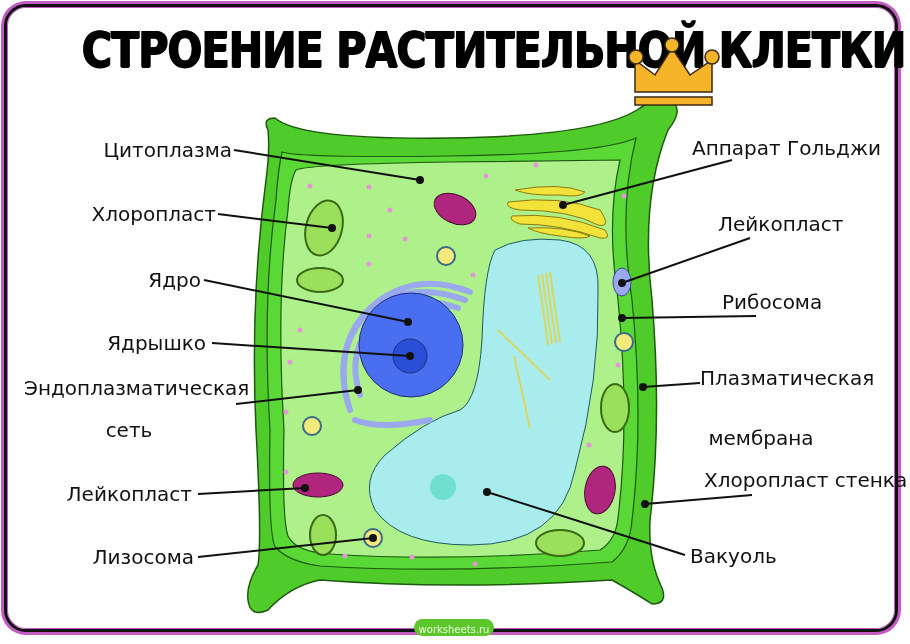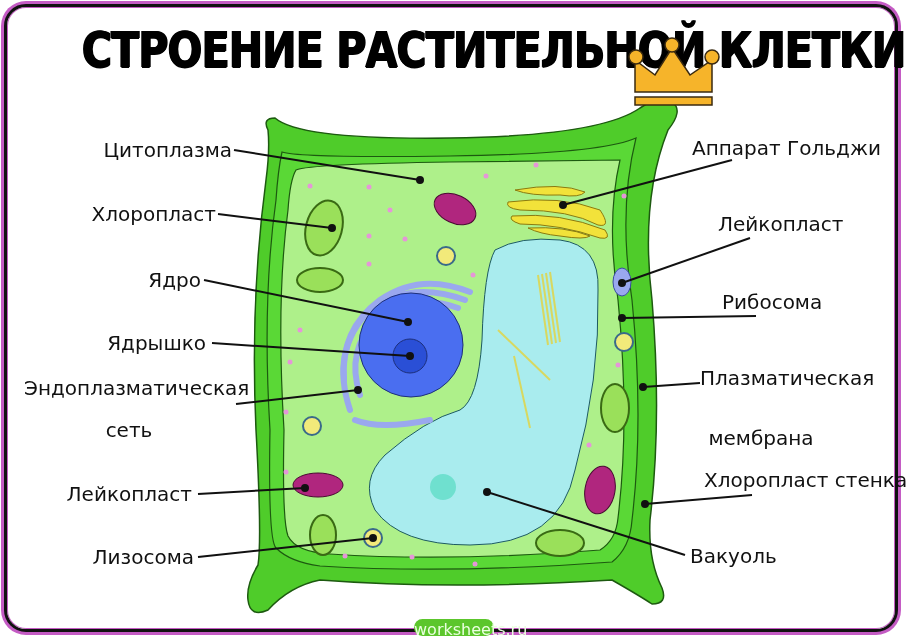--- a/index.html
+++ b/index.html
@@ -20,21 +20,21 @@
   svg.scene { position: absolute; left: 0; top: 0; }
   .lbl {
     position: absolute; font-family: "DejaVu Sans", sans-serif; font-size: 20px;
     color: #111; white-space: nowrap; line-height: 20px;
   }
   .lbl.r { text-align: right; }
   .lbl.c { text-align: center; }
   .watermark {
     position: absolute; left: 414px; top: 619px; width: 80px; height: 17px;
     background: #5cc62c; border-radius: 12px; color: #eaffdf;
-    font-size: 16px; line-height: 22px; text-align: center;
+    font-size: 10px; line-height: 22px; text-align: center;
   }
 </style>
 </head>
 <body>
 
 <div class="frame"></div>
 
 <div class="title">СТРОЕНИЕ РАСТИТЕЛЬНОЙ КЛЕТКИ</div>
 
 <svg class="scene" width="910" height="644" viewBox="0 0 910 644">

